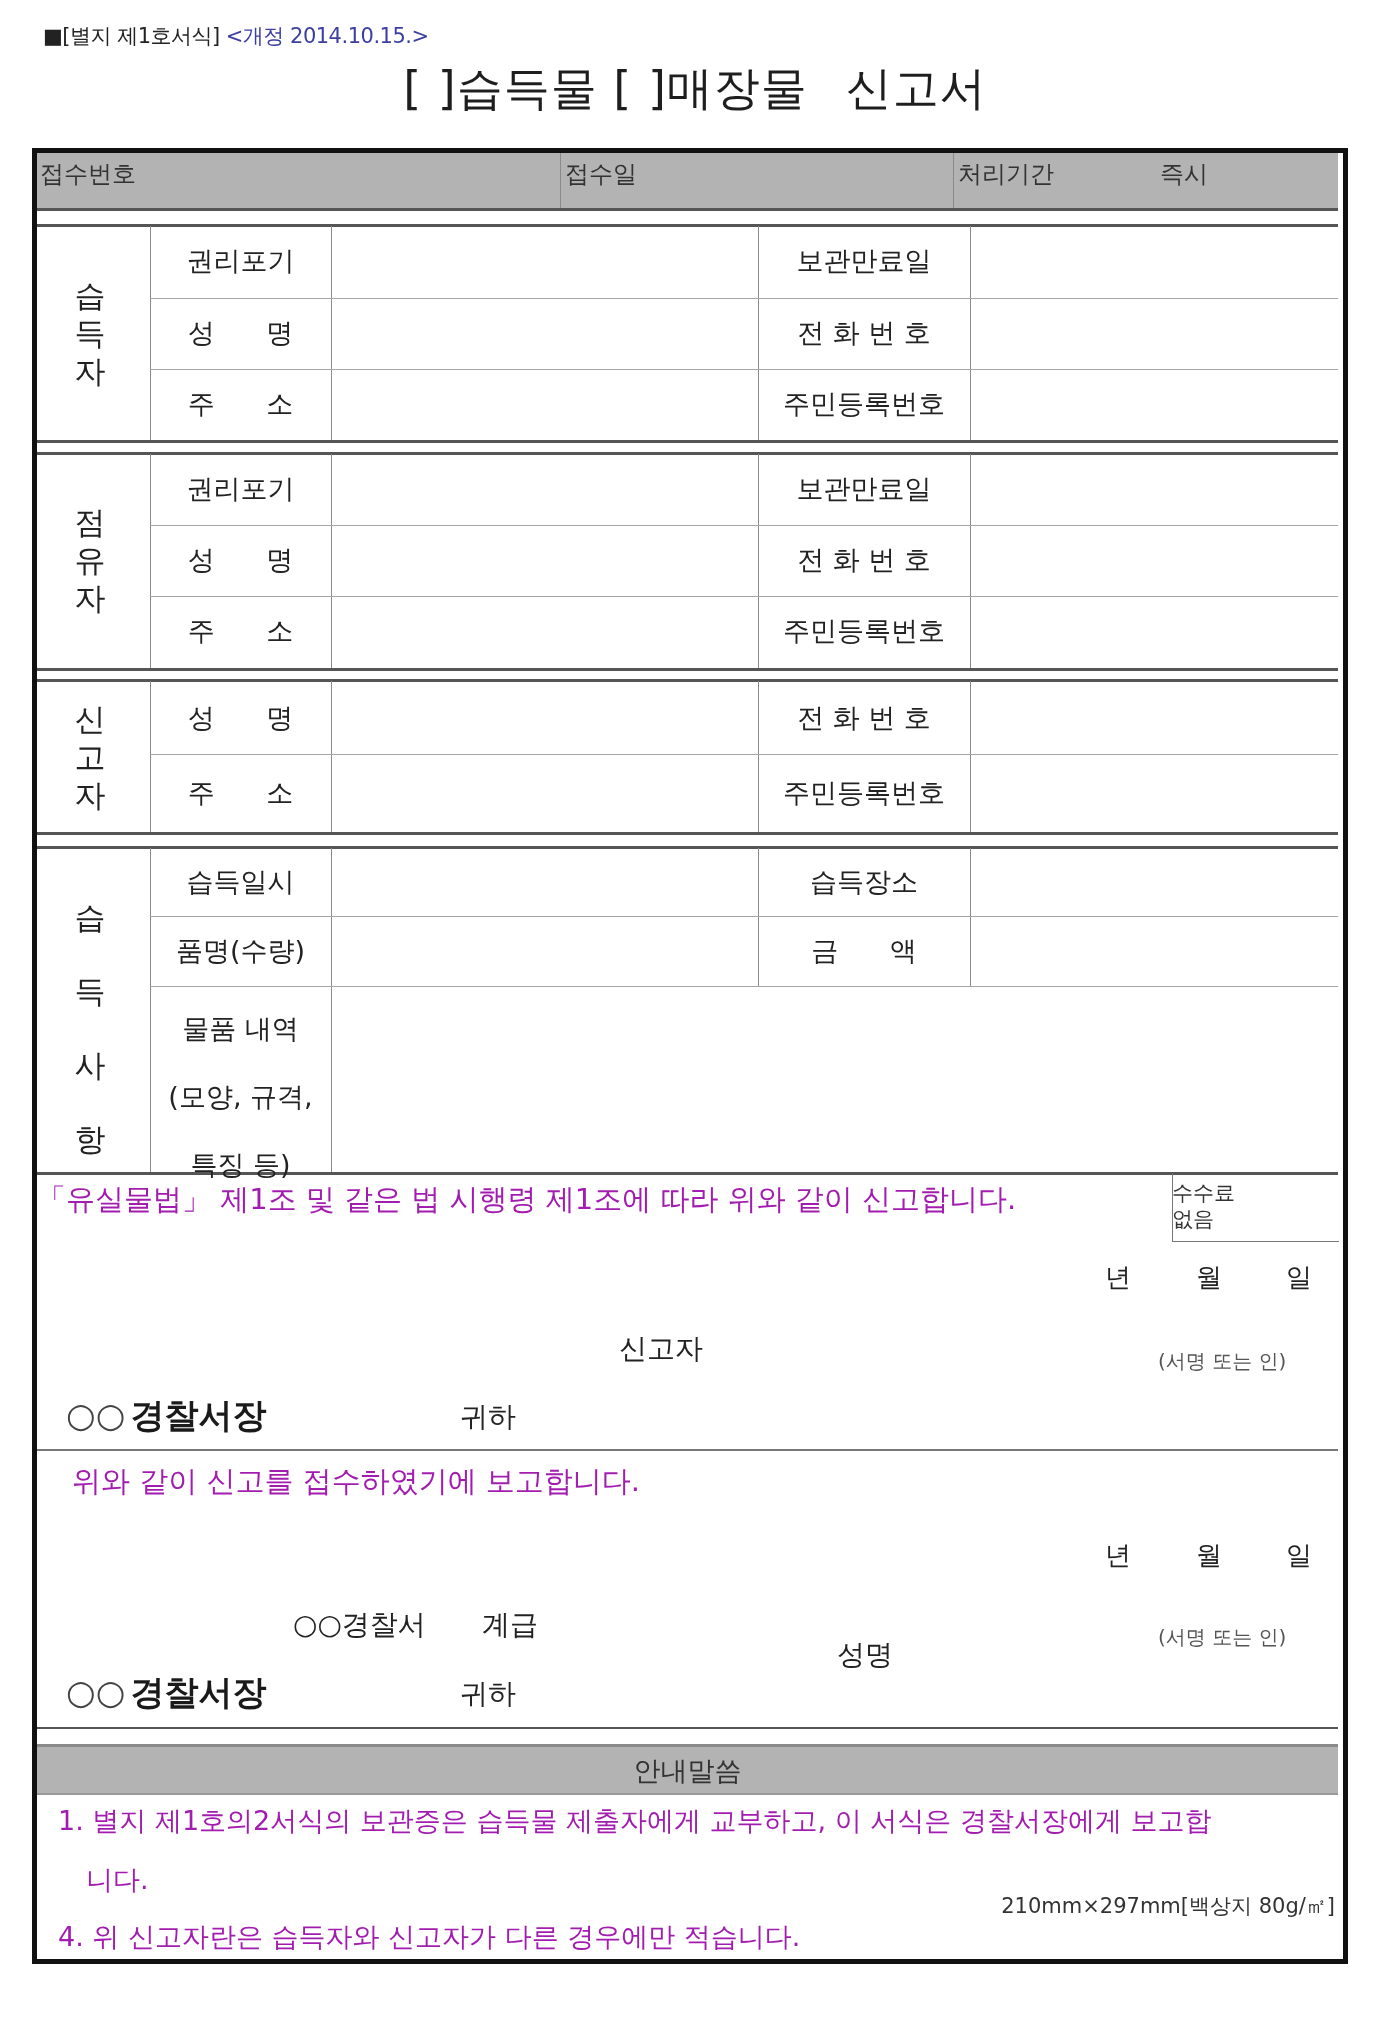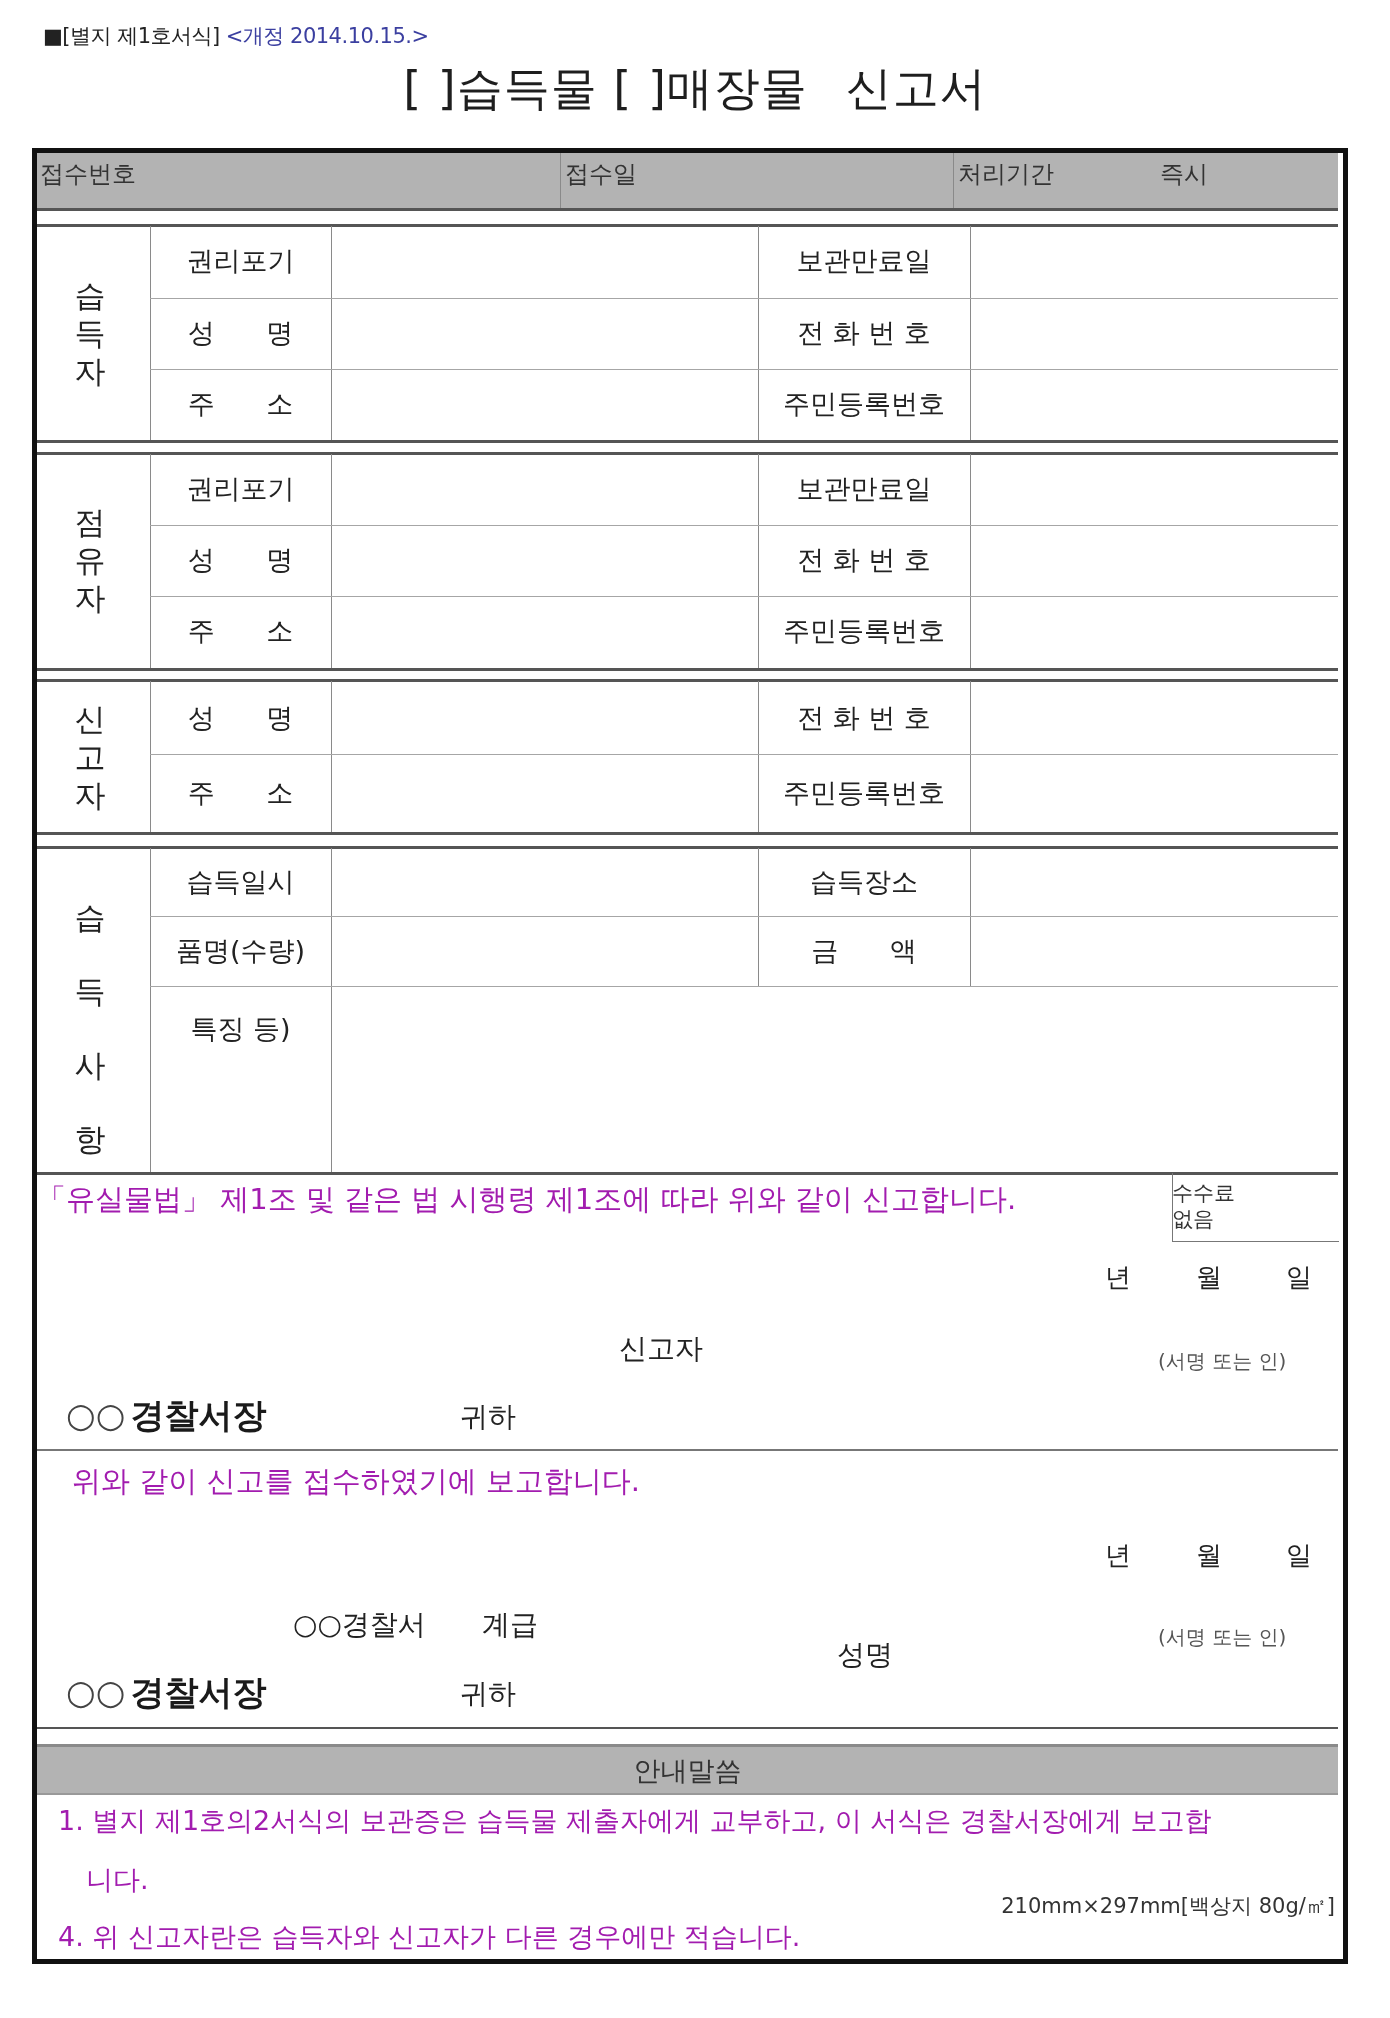--- a/index.html
+++ b/index.html
@@ -139,20 +139,22 @@
   <div>습</div>
   <div>득</div>
   <div>사</div>
   <div>항</div>
 </div>
 <div class="cell-label" style="left:150px; width:181px; top:864px;">습득일시</div>
 <div class="cell-label" style="left:150px; width:181px; top:933px;">품명(수량)</div>
 <div class="cell-label" style="left:758px; width:212px; top:864px;">습득장소</div>
 <div class="cell-label" style="left:758px; width:212px; top:933px; white-space:pre;">금      액</div>
 <div class="cell-label" style="left:150px; width:181px; top:995px; line-height:68px;">
+  <div>물품 내역</div>
+  <div>(모양, 규격,</div>
   <div>특징 등)</div>
 </div>
 <div class="abs" style="left:333px; top:850px; width:424px; height:65px;"></div>
 <div class="abs" style="left:333px; top:918px; width:424px; height:67px;"></div>
 <div class="abs" style="left:972px; top:850px; width:366px; height:65px;"></div>
 <div class="abs" style="left:972px; top:918px; width:366px; height:67px;"></div>
 <div class="abs" style="left:333px; top:988px; width:1005px; height:183px;"></div>
 
 <div class="abs body-text" style="left:37px; top:1180px;">「유실물법」 제1조 및 같은 법 시행령 제1조에 따라 위와 같이 신고합니다.</div>
 <div class="abs" style="left:1172px; top:1173px; width:166px; height:68px; border-left:1px solid #777; border-bottom:1px solid #777;"></div>

